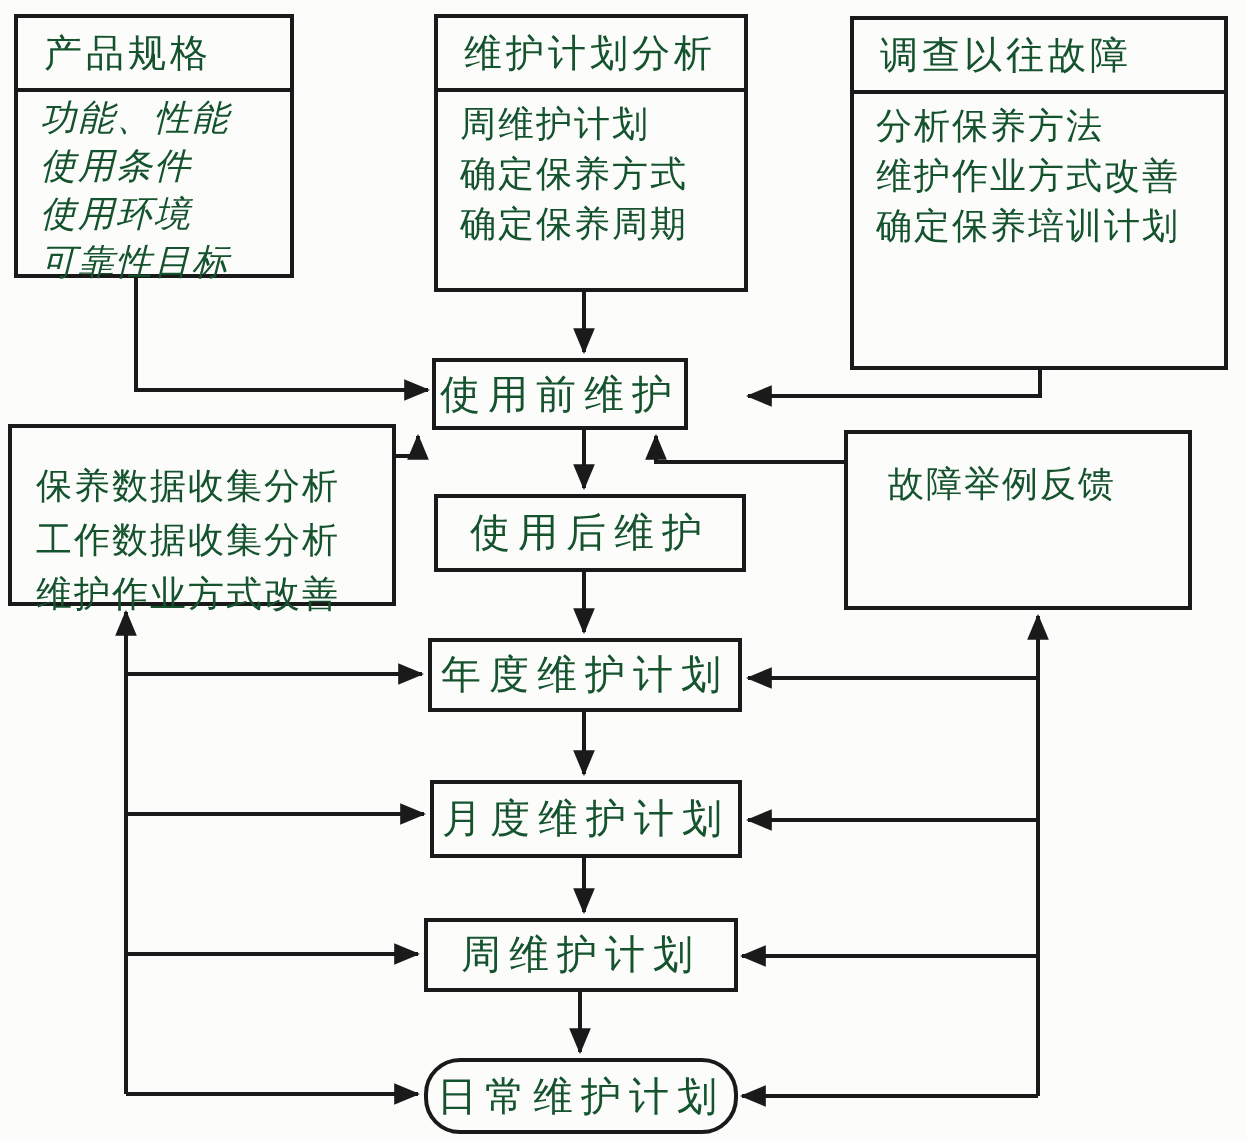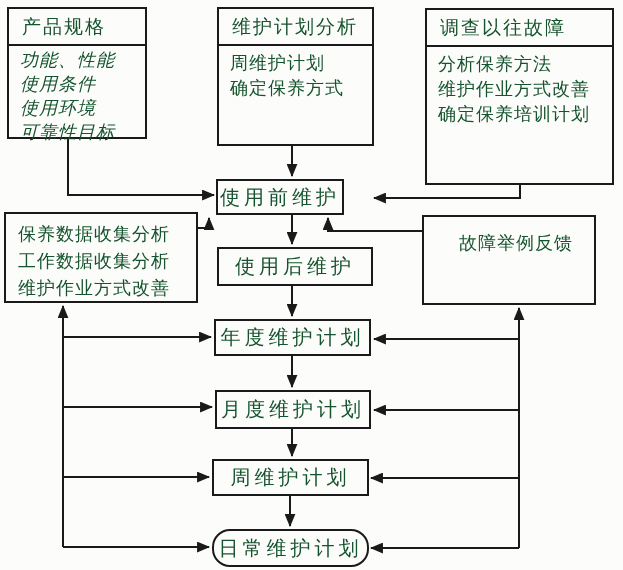--- a/index.html
+++ b/index.html
@@ -46,22 +46,22 @@
   }
   #b-preuse {left:216px;top:179px;width:128px;height:36px;}
   #b-postuse{left:217px;top:247px;width:156px;height:39px;}
   #b-annual {left:214px;top:319px;width:157px;height:37px;}
   #b-monthly{left:215px;top:390px;width:156px;height:39px;}
   #b-weekly {left:212px;top:459px;width:157px;height:37px;}
   #b-daily  {left:212px;top:529px;width:157px;height:38px;border-radius:18px;}
 
   
   .sb{font-size:18px;letter-spacing:1px;white-space:nowrap;}
-  #b-leftfb {left:4px;  top:212px;width:194px;height:91px;padding:6px 0 0 12px;line-height:27px;}
-  #b-rightfb{left:422px;top:215px;width:174px;height:90px;padding:10px 0 0 35px;line-height:31px;}
+  #b-leftfb {left:4px;  top:212px;width:194px;height:91px;padding:16px 0 0 12px;line-height:27px;}
+  #b-rightfb{left:422px;top:215px;width:174px;height:90px;padding:10px 0 0 20px;line-height:31px;}
 </style>
 </head>
 <body>
 
 <div class="stage">
 
   <svg class="wires" viewBox="0 0 623 570">
     <defs>
       <marker id="ah" viewBox="0 0 12 10" refX="11" refY="5" markerWidth="13" markerHeight="11" orient="auto" markerUnits="userSpaceOnUse">
         <path d="M0,0 L12,5 L0,10 Z" fill="#1a1a1a"></path>
@@ -97,20 +97,21 @@
       <div>使用环境</div>
       <div>可靠性目标</div>
     </div>
   </div>
 
   <div class="box tb" id="b-analysis">
     <div class="hd">维护计划分析</div>
     <div class="bd">
       <div>周维护计划</div>
       <div>确定保养方式</div>
+      <div>确定保养周期</div>
     </div>
   </div>
 
   <div class="box tb" id="b-failure">
     <div class="hd">调查以往故障</div>
     <div class="bd">
       <div>分析保养方法</div>
       <div>维护作业方式改善</div>
       <div>确定保养培训计划</div>
     </div>

